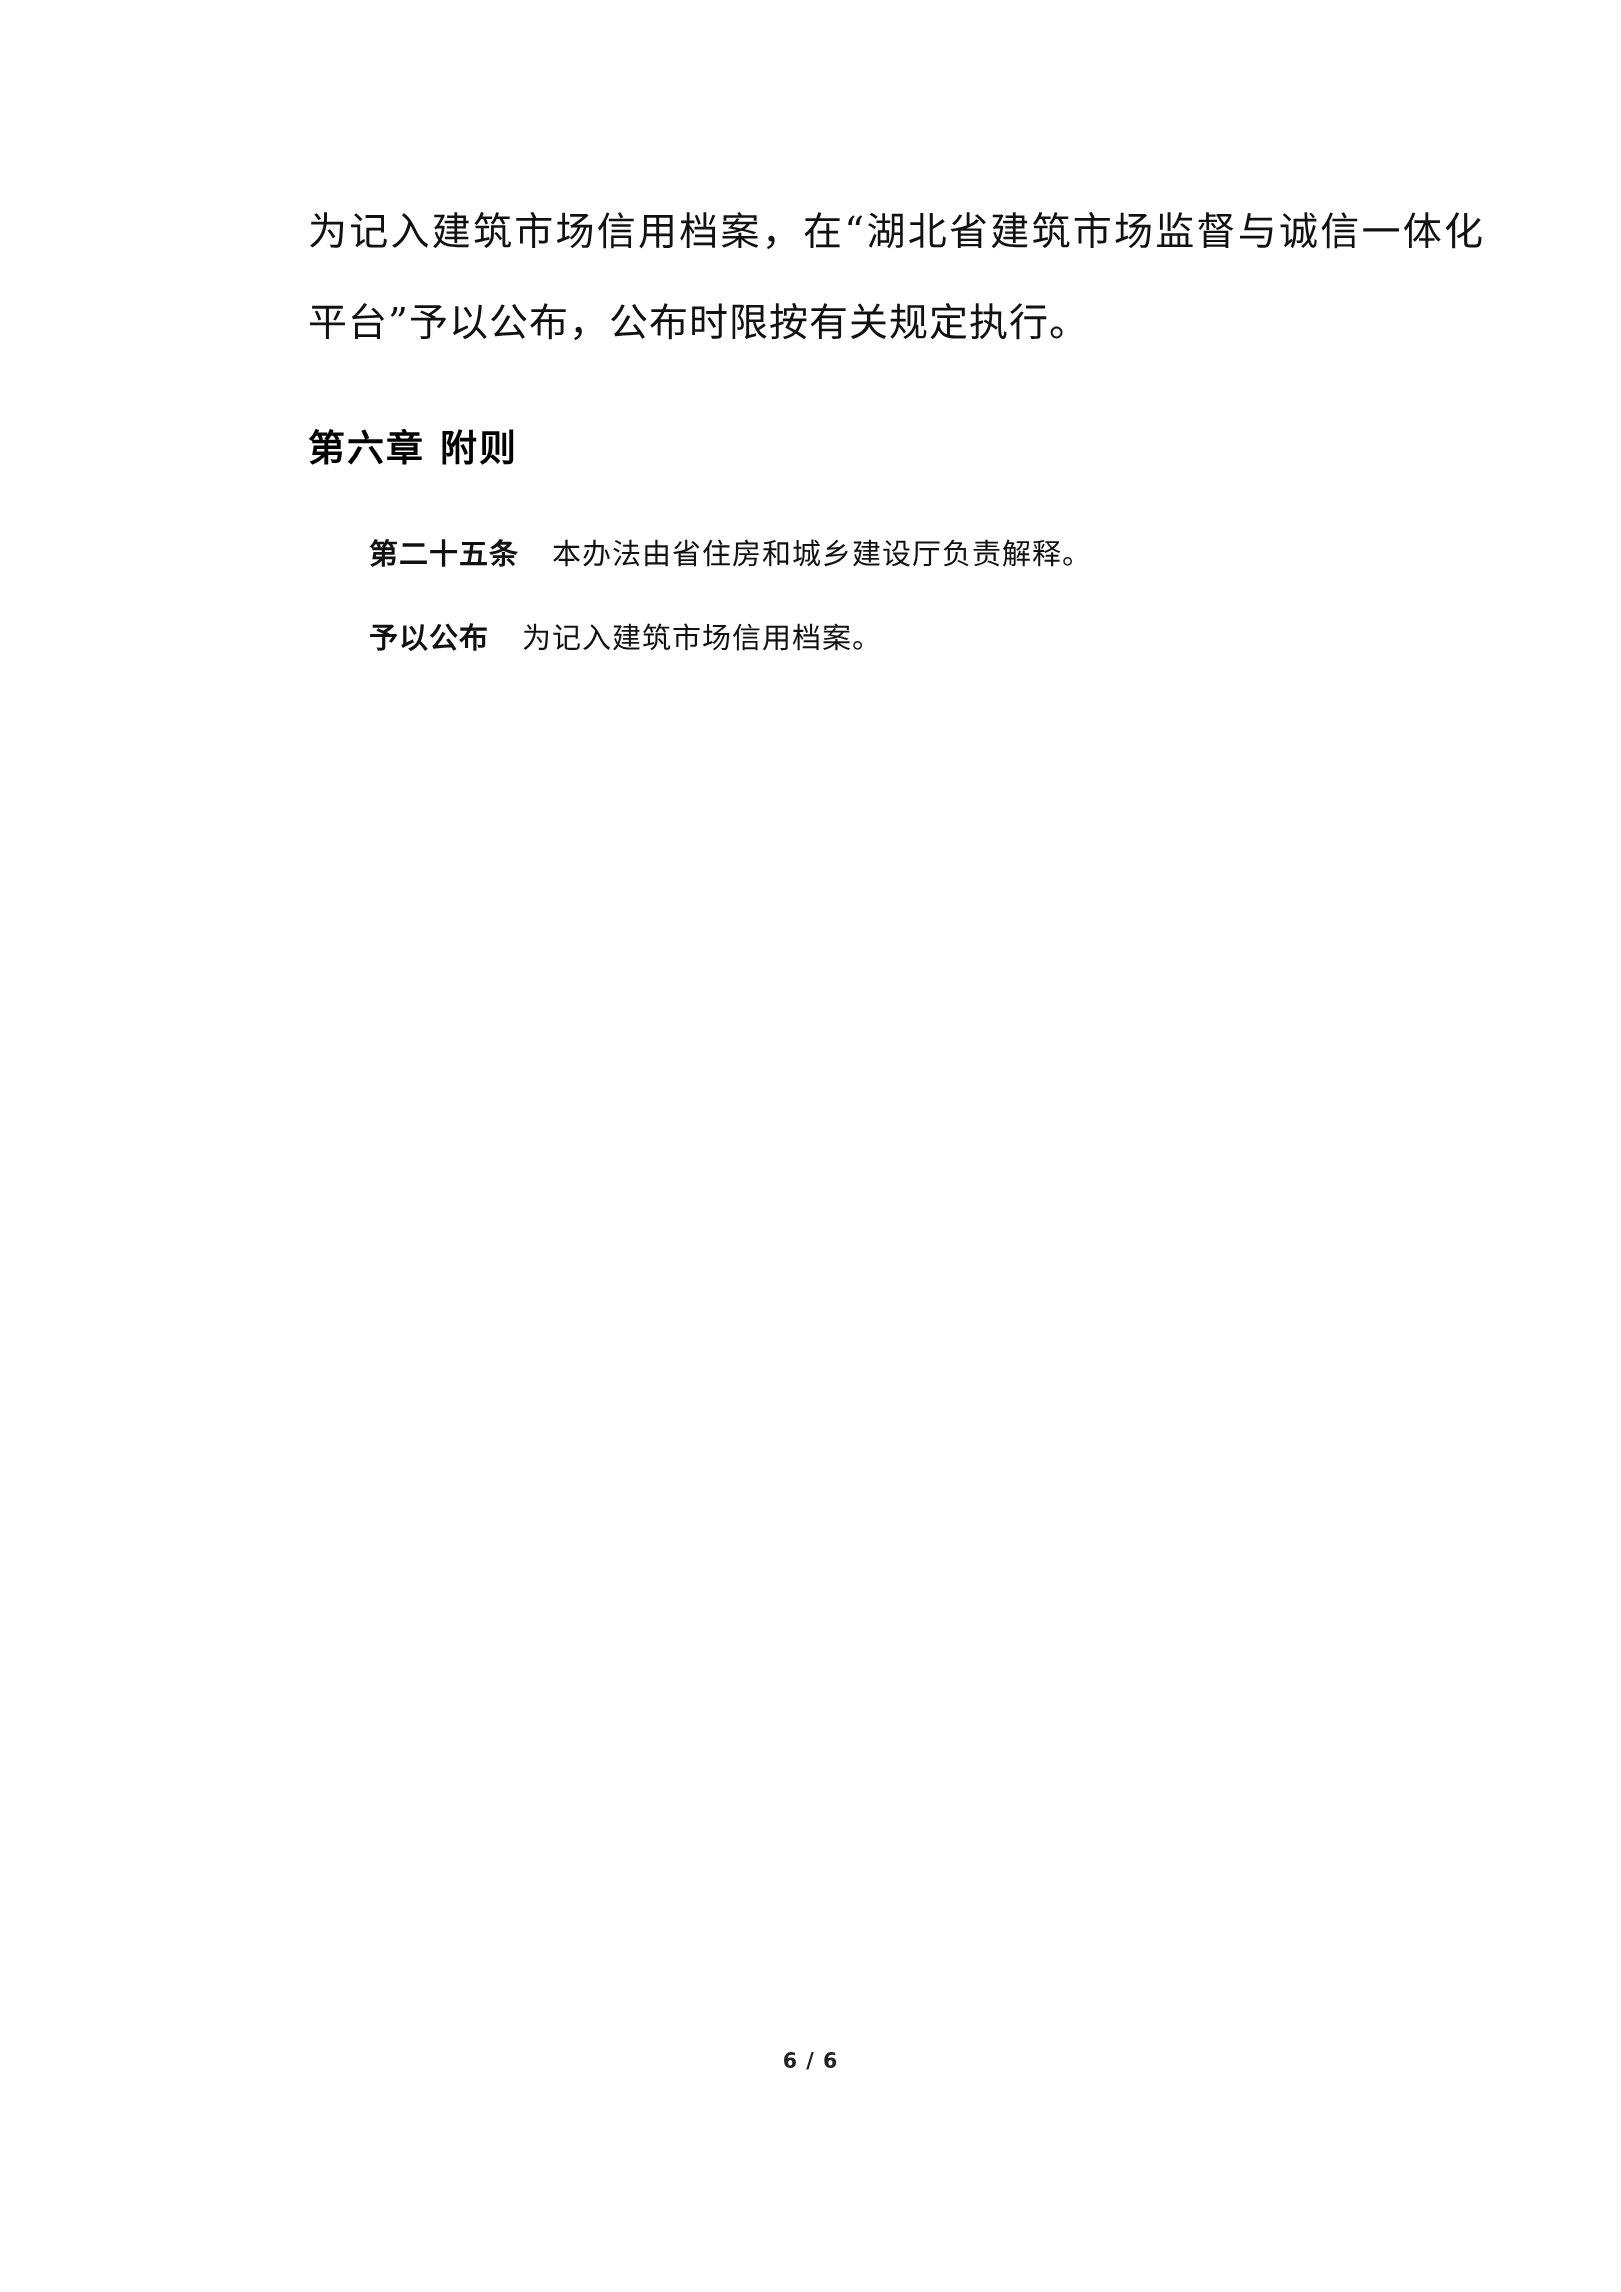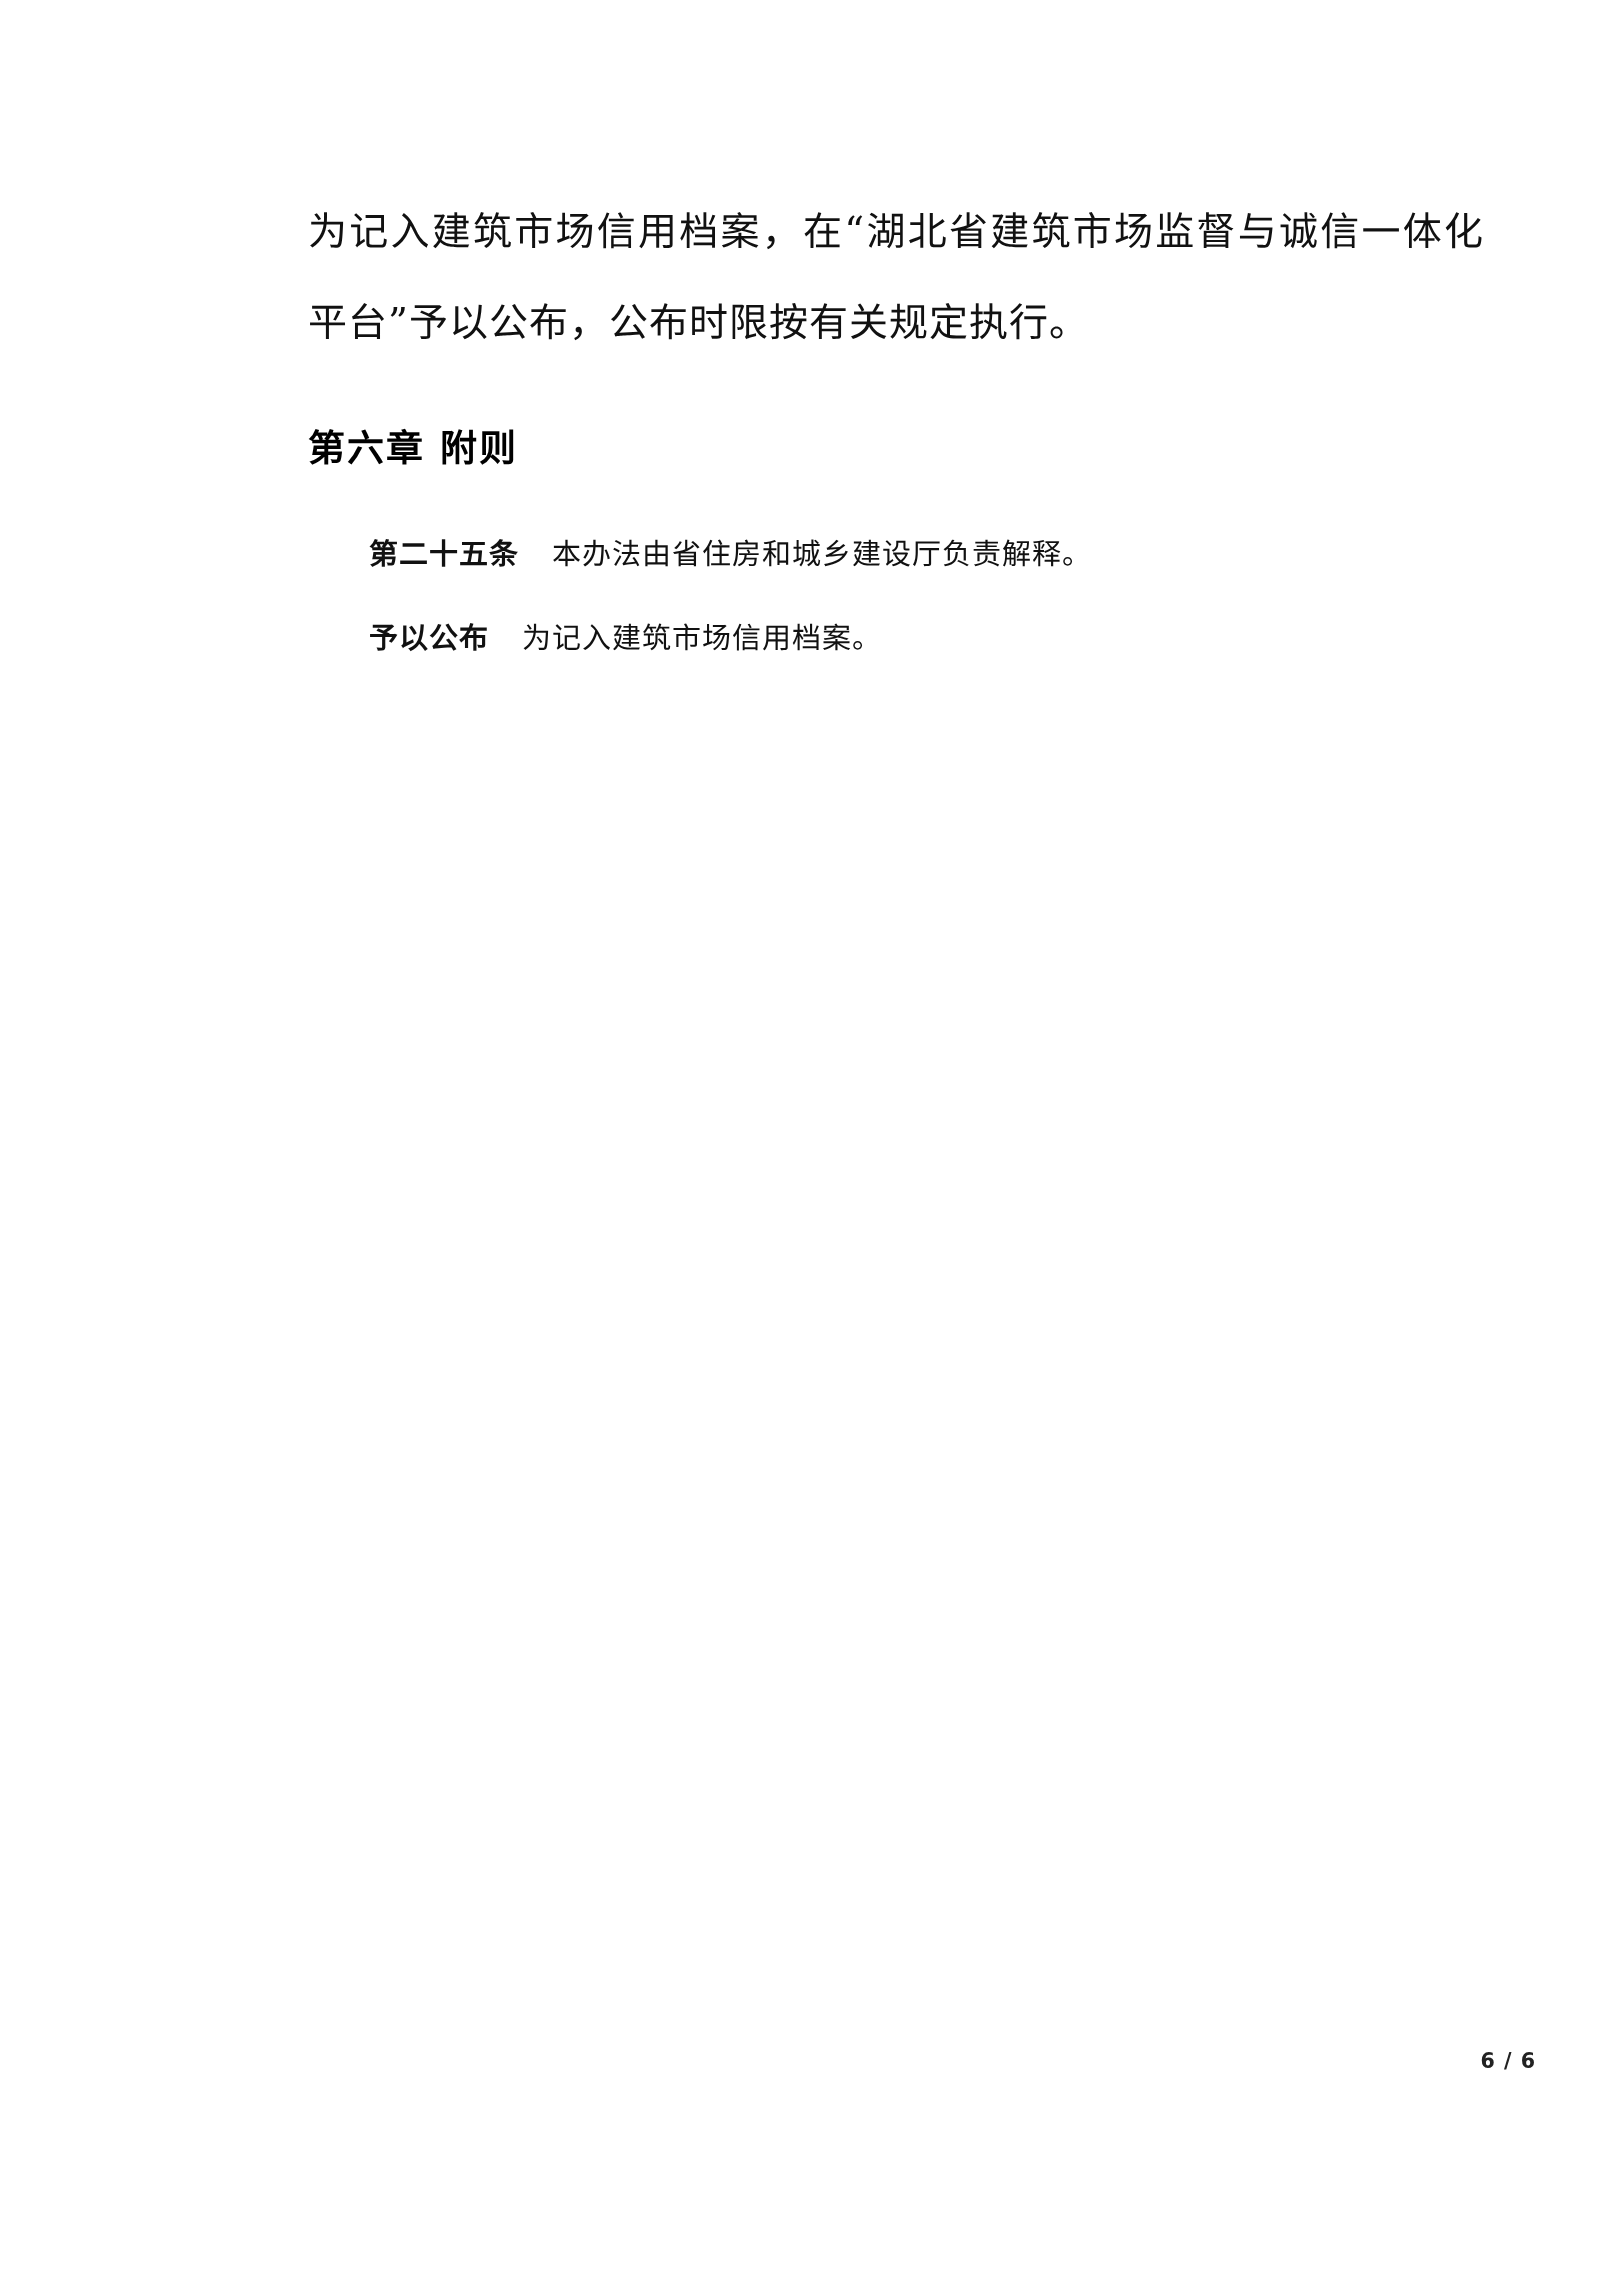--- a/index.html
+++ b/index.html
@@ -64,21 +64,21 @@
   }
   .art-gap {
     display: inline-block;
     width: 33px;
   }
   .footer {
     position: absolute;
     left: 0;
     right: 0;
     top: 2049px;
-    text-align: right;
+    text-align: center;
     font-family: "DejaVu Sans", sans-serif;
     font-weight: bold;
     font-size: 20.6px;
     color: #222222;
     letter-spacing: 1px;
   }
 </style>
 </head>
 <body>
 

